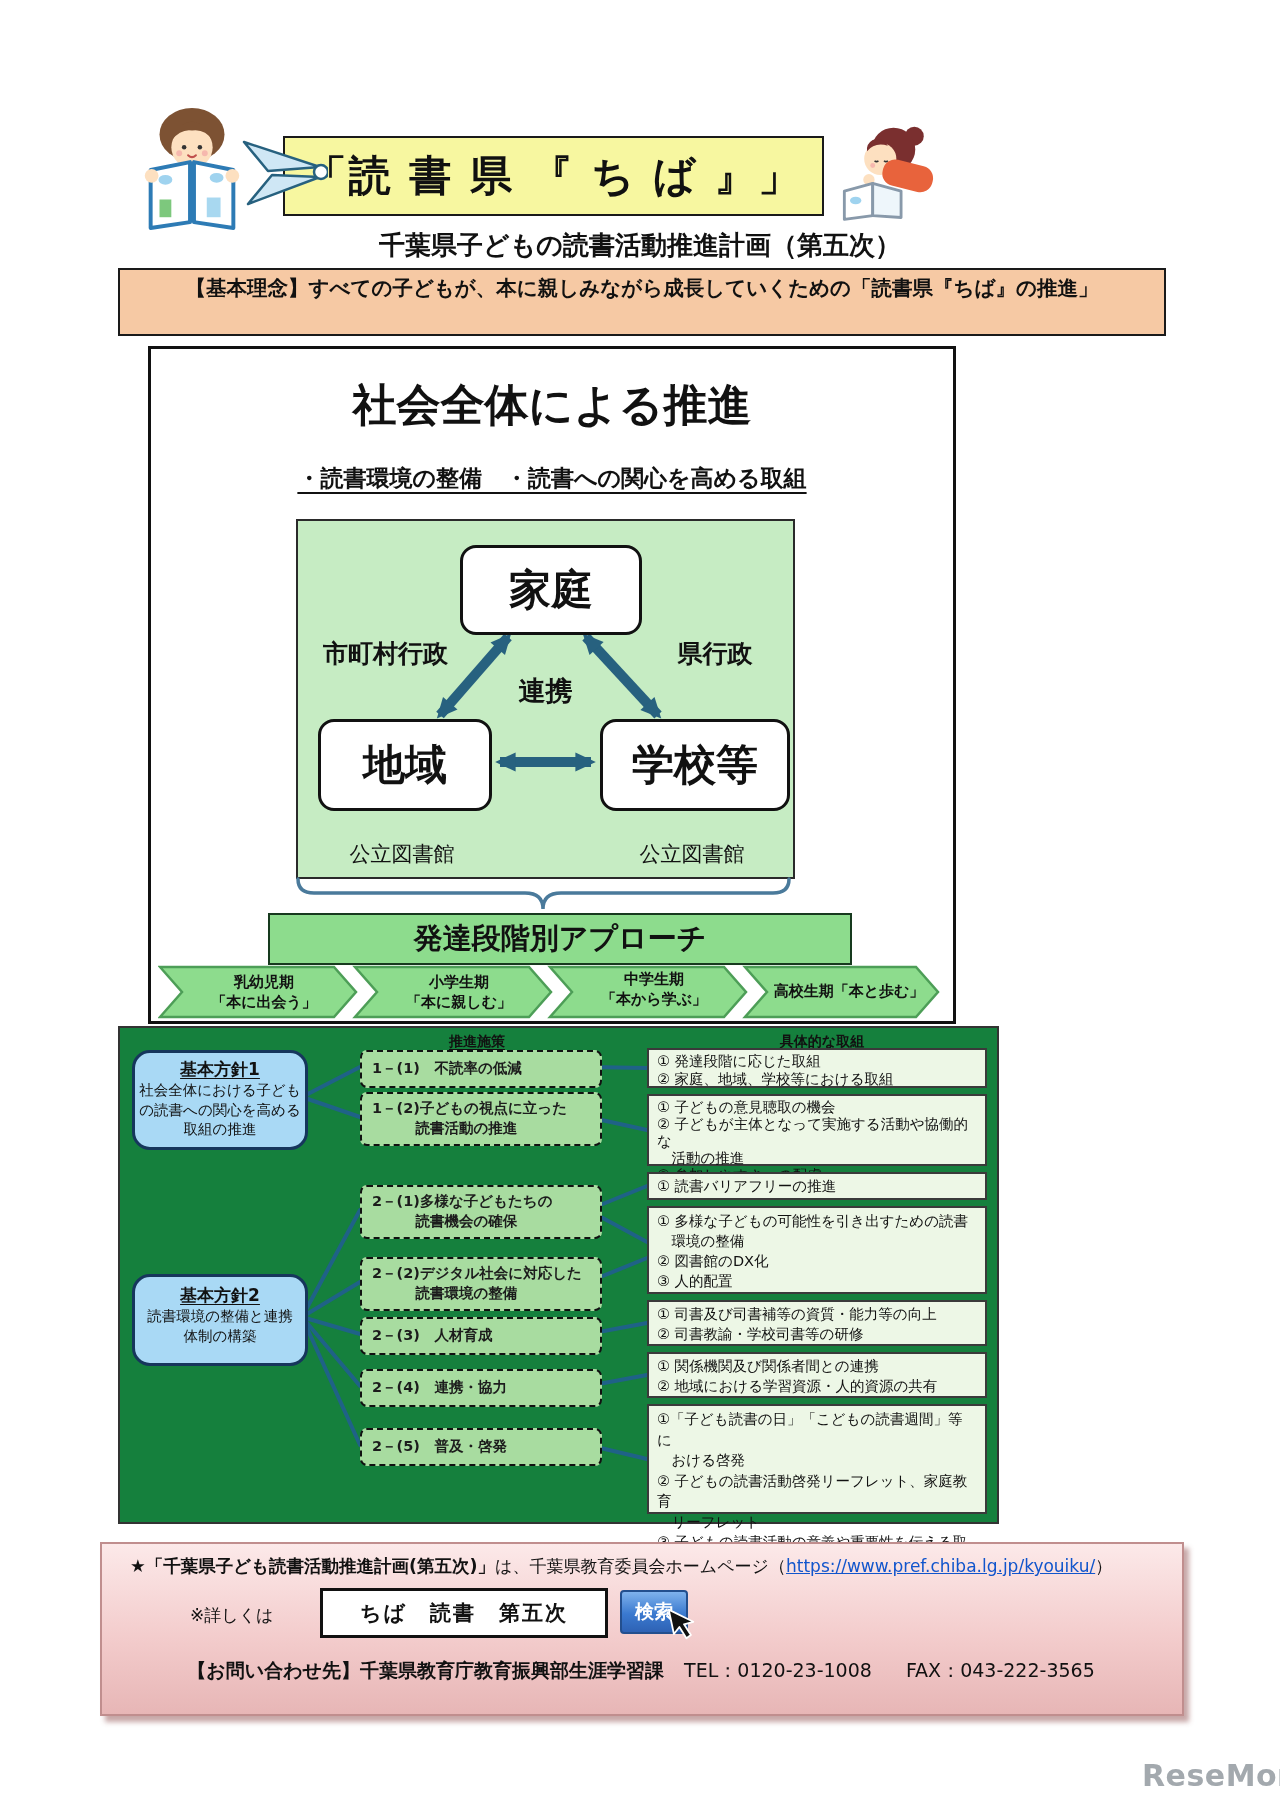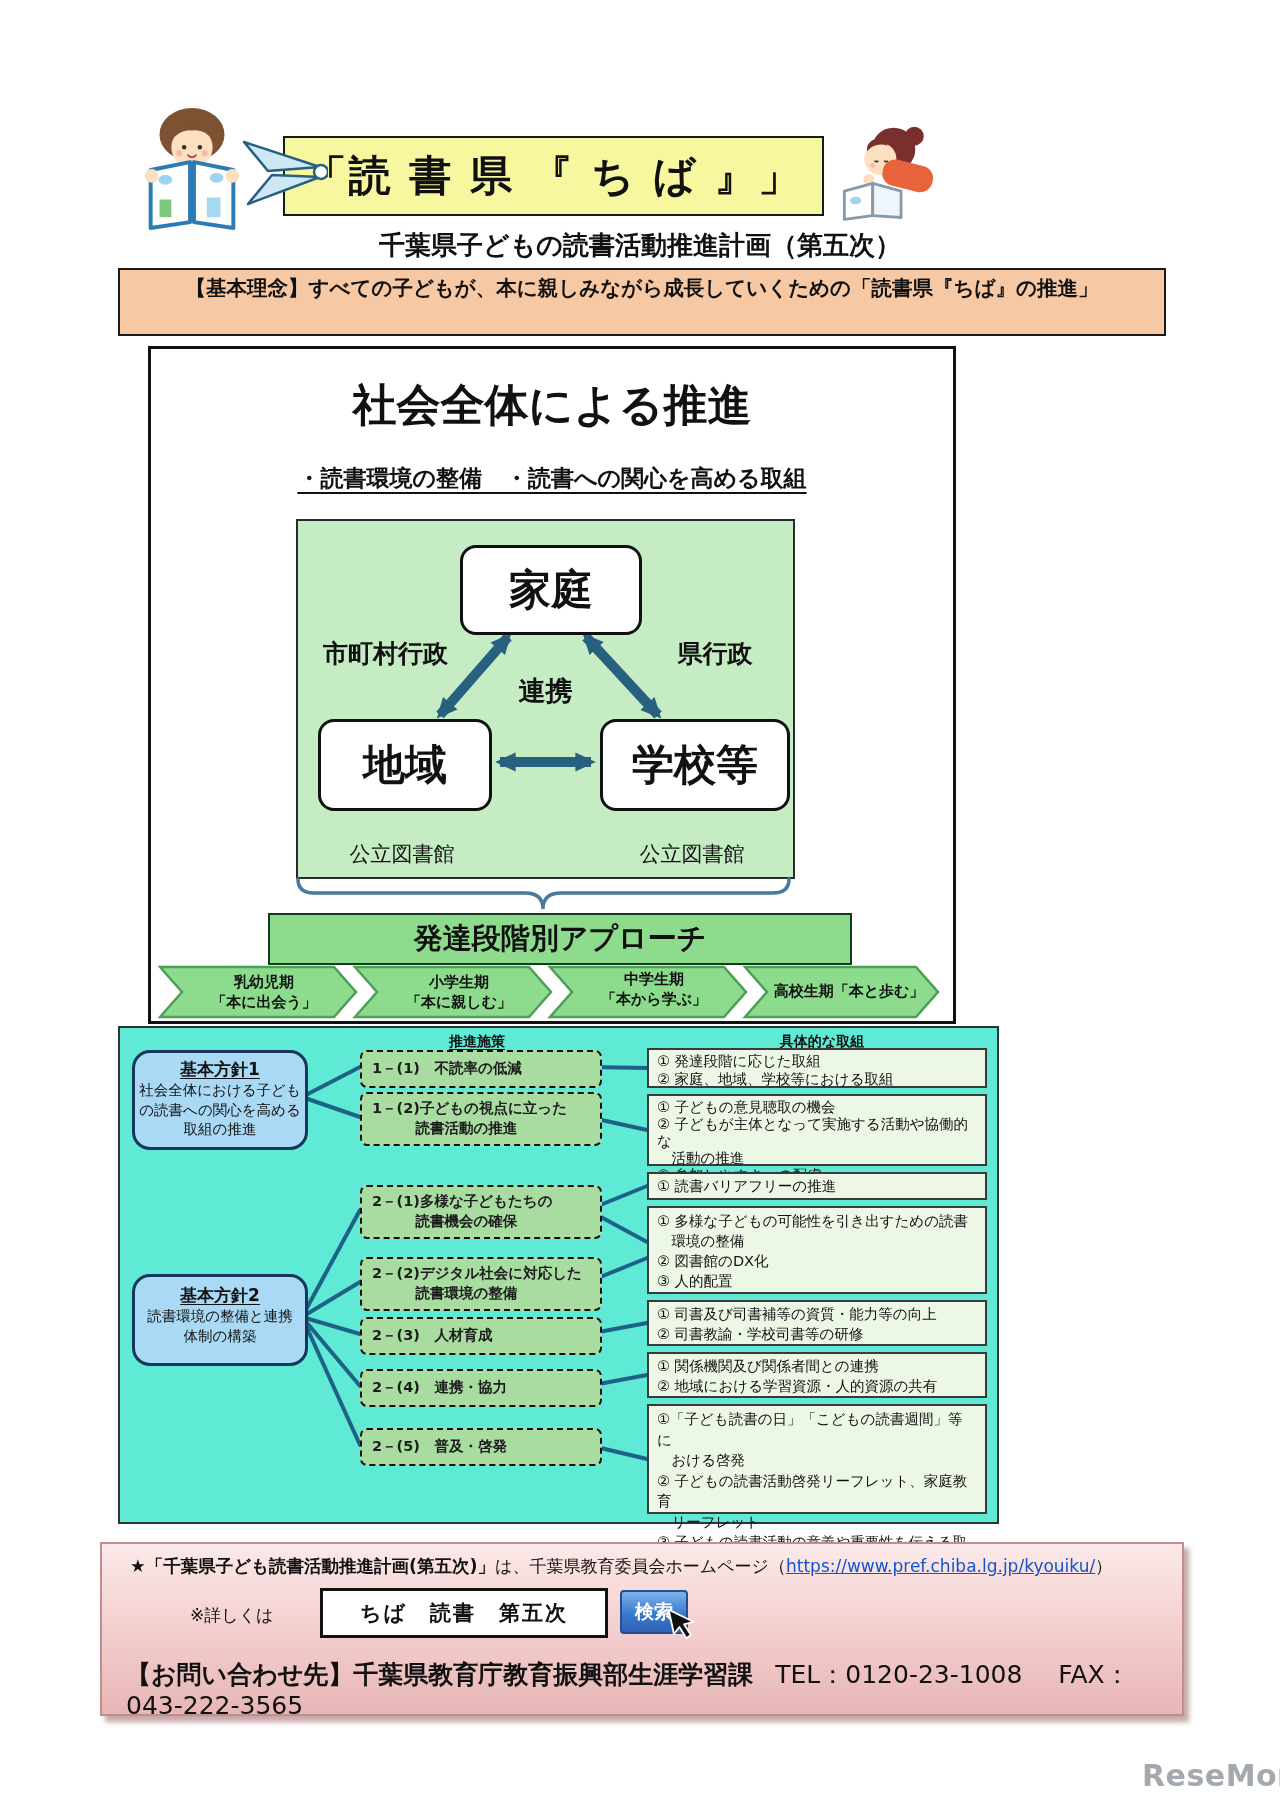--- a/index.html
+++ b/index.html
@@ -19,41 +19,41 @@
   .main-title{font-size:44px;font-weight:bold;}
   .main-sub{font-size:23px;font-weight:bold;text-decoration:underline;text-underline-offset:6px;text-decoration-thickness:2px;}
   .greenpanel{background:#c6ecc3;border:2.5px solid #2a2a2a;}
   .node{background:#fff;border:3px solid #111;border-radius:16px;font-weight:bold;font-size:42px;}
   .glabel{font-size:25px;font-weight:600;}
   .gsub{font-size:21px;font-weight:500;}
   .renkei{font-size:27px;font-weight:600;}
   .approach-bar{background:#8ddc8d;border:2.5px solid #173a1e;font-size:29px;font-weight:bold;}
   .stage-label{font-size:15px;font-weight:bold;line-height:1.35;}
   
-  .flowpanel{background:#5eead4;border:2.5px solid #333;}
+  .flowpanel{background:#15803d;border:2.5px solid #333;}
   .colhead{font-size:14px;font-weight:bold;text-decoration:underline;text-underline-offset:3px;}
   .policy{background:#a9d9f5;border:3px solid #16365c;border-radius:18px;}
   .policy-title{font-size:17px;font-weight:bold;text-decoration:underline;text-underline-offset:3px;}
   .policy-body{font-size:14.5px;line-height:1.35;font-weight:500;}
   .mbox{background:#a8dca0;border:2.2px dashed #111;border-radius:7px;font-weight:bold;
         font-size:14.5px;color:#1c1c1c;display:flex;align-items:center;padding-left:10px;
         white-space:pre-line;line-height:1.35;text-align:left;}
   .abox{background:#edf7e6;border:2px solid #3a3a3a;font-size:14.5px;line-height:1.48;color:#111;
         padding:3px 8px;white-space:pre-line;box-sizing:border-box;}
   
   .footer{background:linear-gradient(180deg,#fce9e9 0%,#f3cccc 55%,#e7b6b6 100%);
           border:2px solid #c08e8e;box-shadow:5px 6px 5px rgba(130,60,60,0.45);}
   .fline1{font-size:17px;}
   .fline1 .b{font-weight:bold;font-size:17.5px;}
   .link{color:#1155cc;text-decoration:underline;cursor:pointer;}
   .note{font-size:17px;font-weight:500;}
   .searchbox{background:#fff;border:3.5px solid #111;font-size:21px;font-weight:bold;letter-spacing:2px;}
   .searchbtn{background:linear-gradient(180deg,#7fb2ec 0%,#3a79cf 55%,#2e62b4 100%);
              border:2px solid #234f8e;border-radius:4px;color:#fff;font-size:19px;font-weight:bold;}
-  .contact{font-size:25px;}
+  .contact{font-size:19px;text-align:center;}
   .contact .b{font-weight:bold;}
   .watermark{color:#a3a9ae;font-size:30px;font-weight:bold;letter-spacing:0.5px;}
   svg{display:block;}
 </style>
 </head>
 <body>
 
 <div id="page">
 
   <div class="abs" style="left:136px;top:103px;width:112px;height:128px;">

